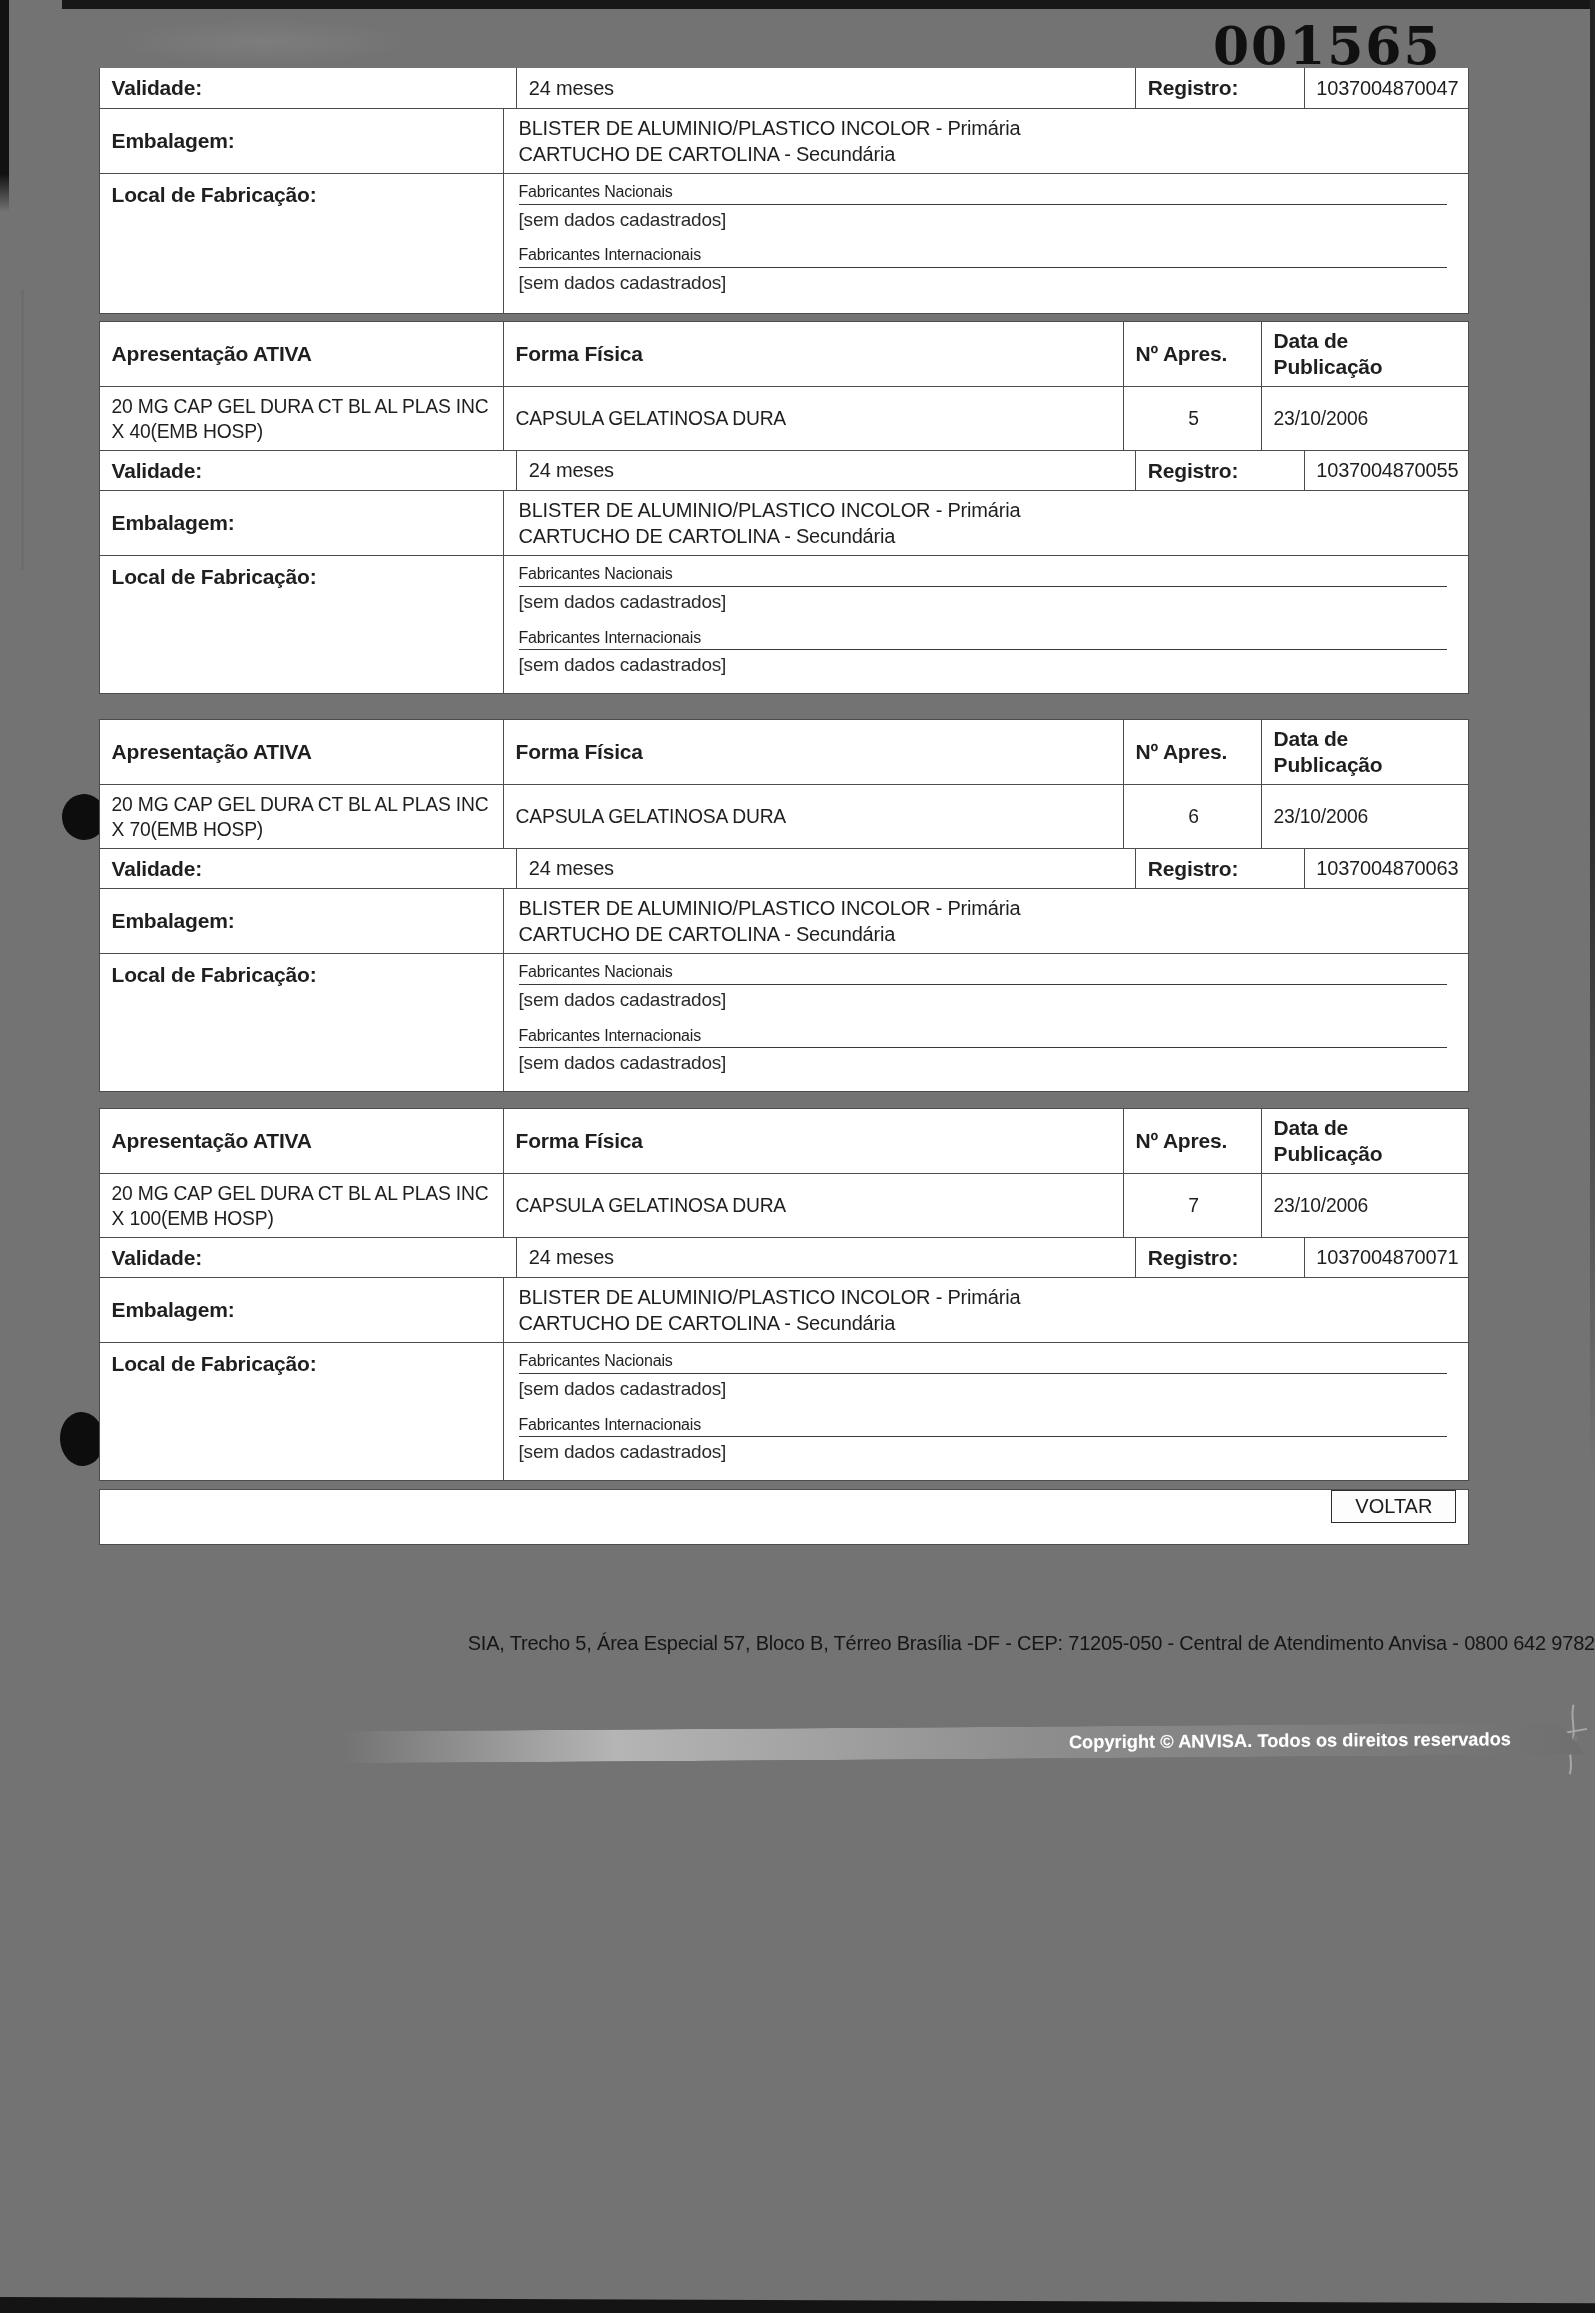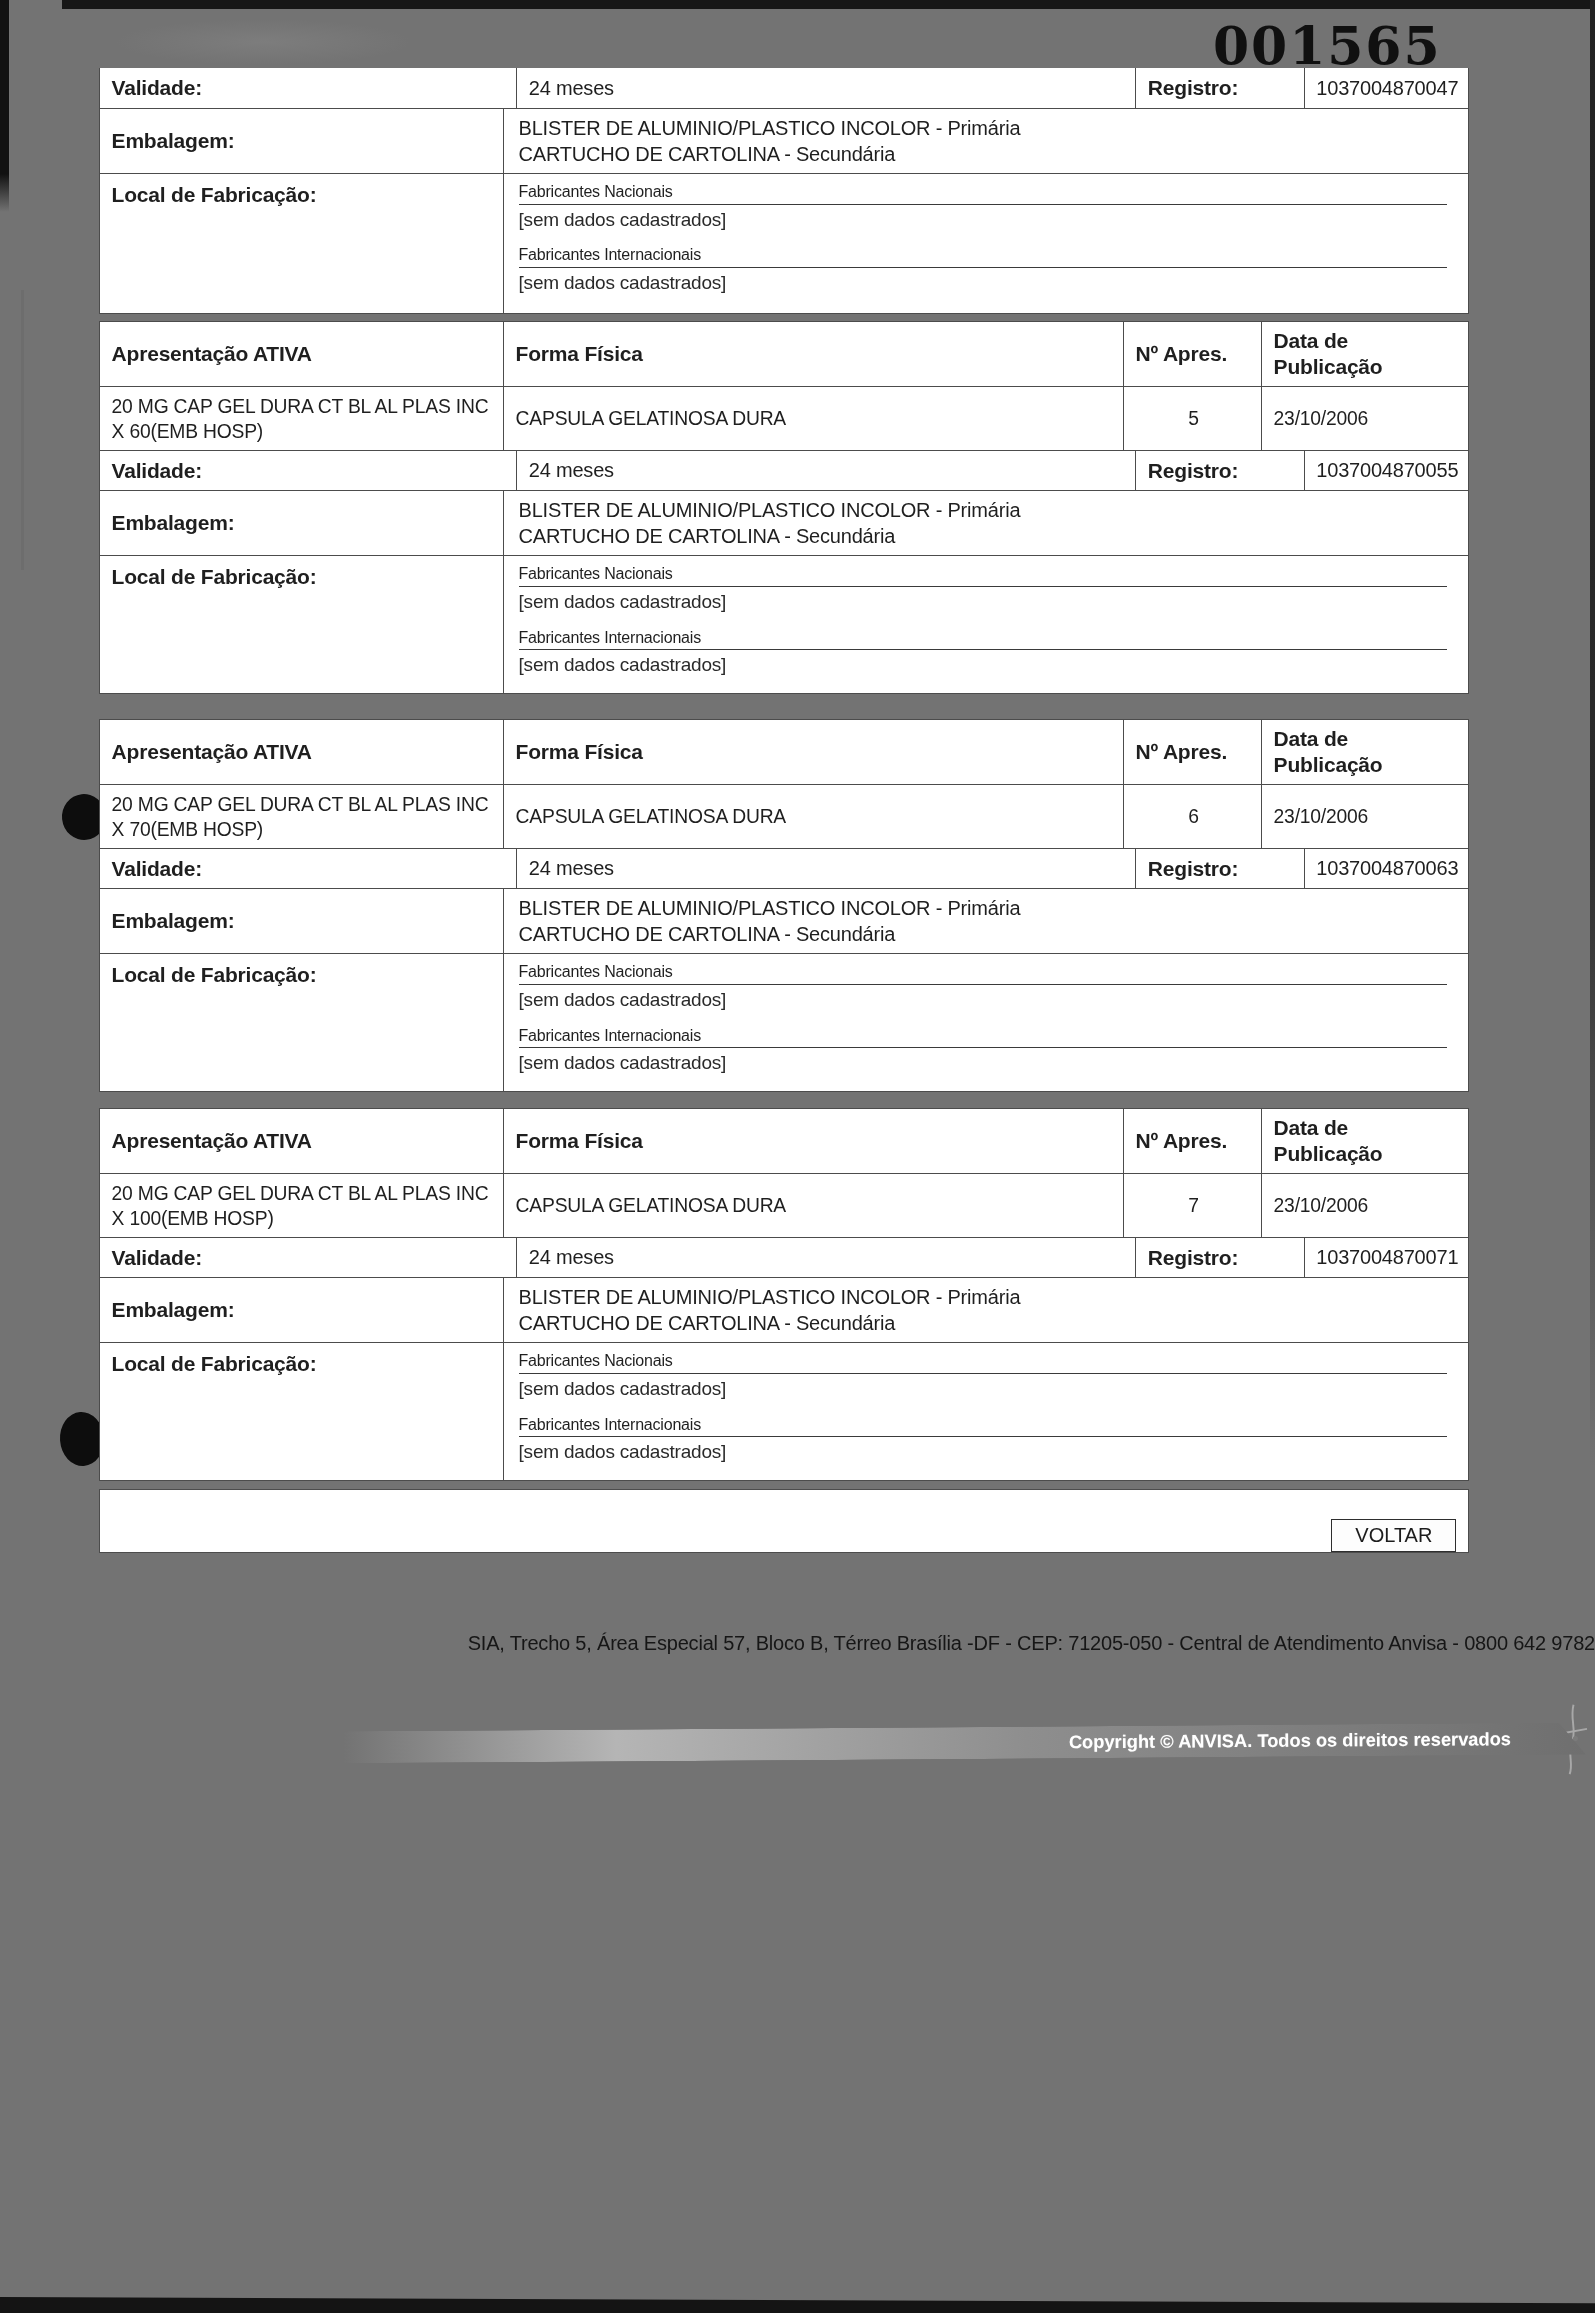--- a/index.html
+++ b/index.html
@@ -71,23 +71,23 @@
   .two-line div{line-height:1.3;}
   .local-content{padding-top:9.7px;}
   .fab{margin-bottom:5.8px;}
   .fab + .fab{margin-top:15.4px;}
   .fab-title{font-size:16px;border-bottom:1.9px solid #3a3a3a;padding-bottom:2.9px;width:calc(100% - 11.6px);}
   .fab-sub{padding-top:3.9px;color:#2a2a2a;}
   .lbl-top{padding-top:9.7px;}
 
   
   .voltar-row{
-    position:absolute;left:99px;top:1489px;width:1370px;height:64px;
+    position:absolute;left:99px;top:1489px;width:1370px;height:56px;
     border:1.9px solid var(--line);box-sizing:border-box;background:#fff;
-    display:flex;align-items:flex-end;justify-content:flex-end;padding-right:11.6px;
+    display:flex;align-items:flex-start;justify-content:flex-end;padding-right:11.6px;
   }
   .voltar-btn{
     font-family:"Liberation Sans", sans-serif;
     font-size:20px;color:#1c1c1c;background:#fdfdfd;
     border:1.9px solid #2e2e2e;padding:3.9px 23px;cursor:pointer;
   }
   .footer-address{
     position:absolute;left:0;top:1632px;width:1595px;
     text-align:right;font-size:20px;color:#161616;
   }
@@ -167,21 +167,21 @@
       <div class="cell c2 lbl vcenter">Forma Física</div>
       <div class="cell c3 lbl vcenter">Nº Apres.</div>
       <div class="cell c4 lbl vcenter">
           <div class="wrapbox">Data de Publicação</div>
         </div>
     </div>
     <div class="row r-data">
       <div class="cell c1 data-cell vcenter">
         <div class="two-line">
           <div>20 MG CAP GEL DURA CT BL AL PLAS INC</div>
-          <div>X 60(EMB HOSP)</div>
+          <div>X 40(EMB HOSP)</div>
         </div>
       </div>
       <div class="cell c2 data-cell vcenter">CAPSULA GELATINOSA DURA</div>
       <div class="cell c3 data-cell vcenter hcenter">5</div>
       <div class="cell c4 data-cell vcenter">23/10/2006</div>
     </div>
     <div class="row r-validade">
       <div class="cell c1 lbl vcenter">Validade:</div>
       <div class="cell c2 val vcenter">24 meses</div>
       <div class="cell c3 lbl vcenter">Registro:</div>

